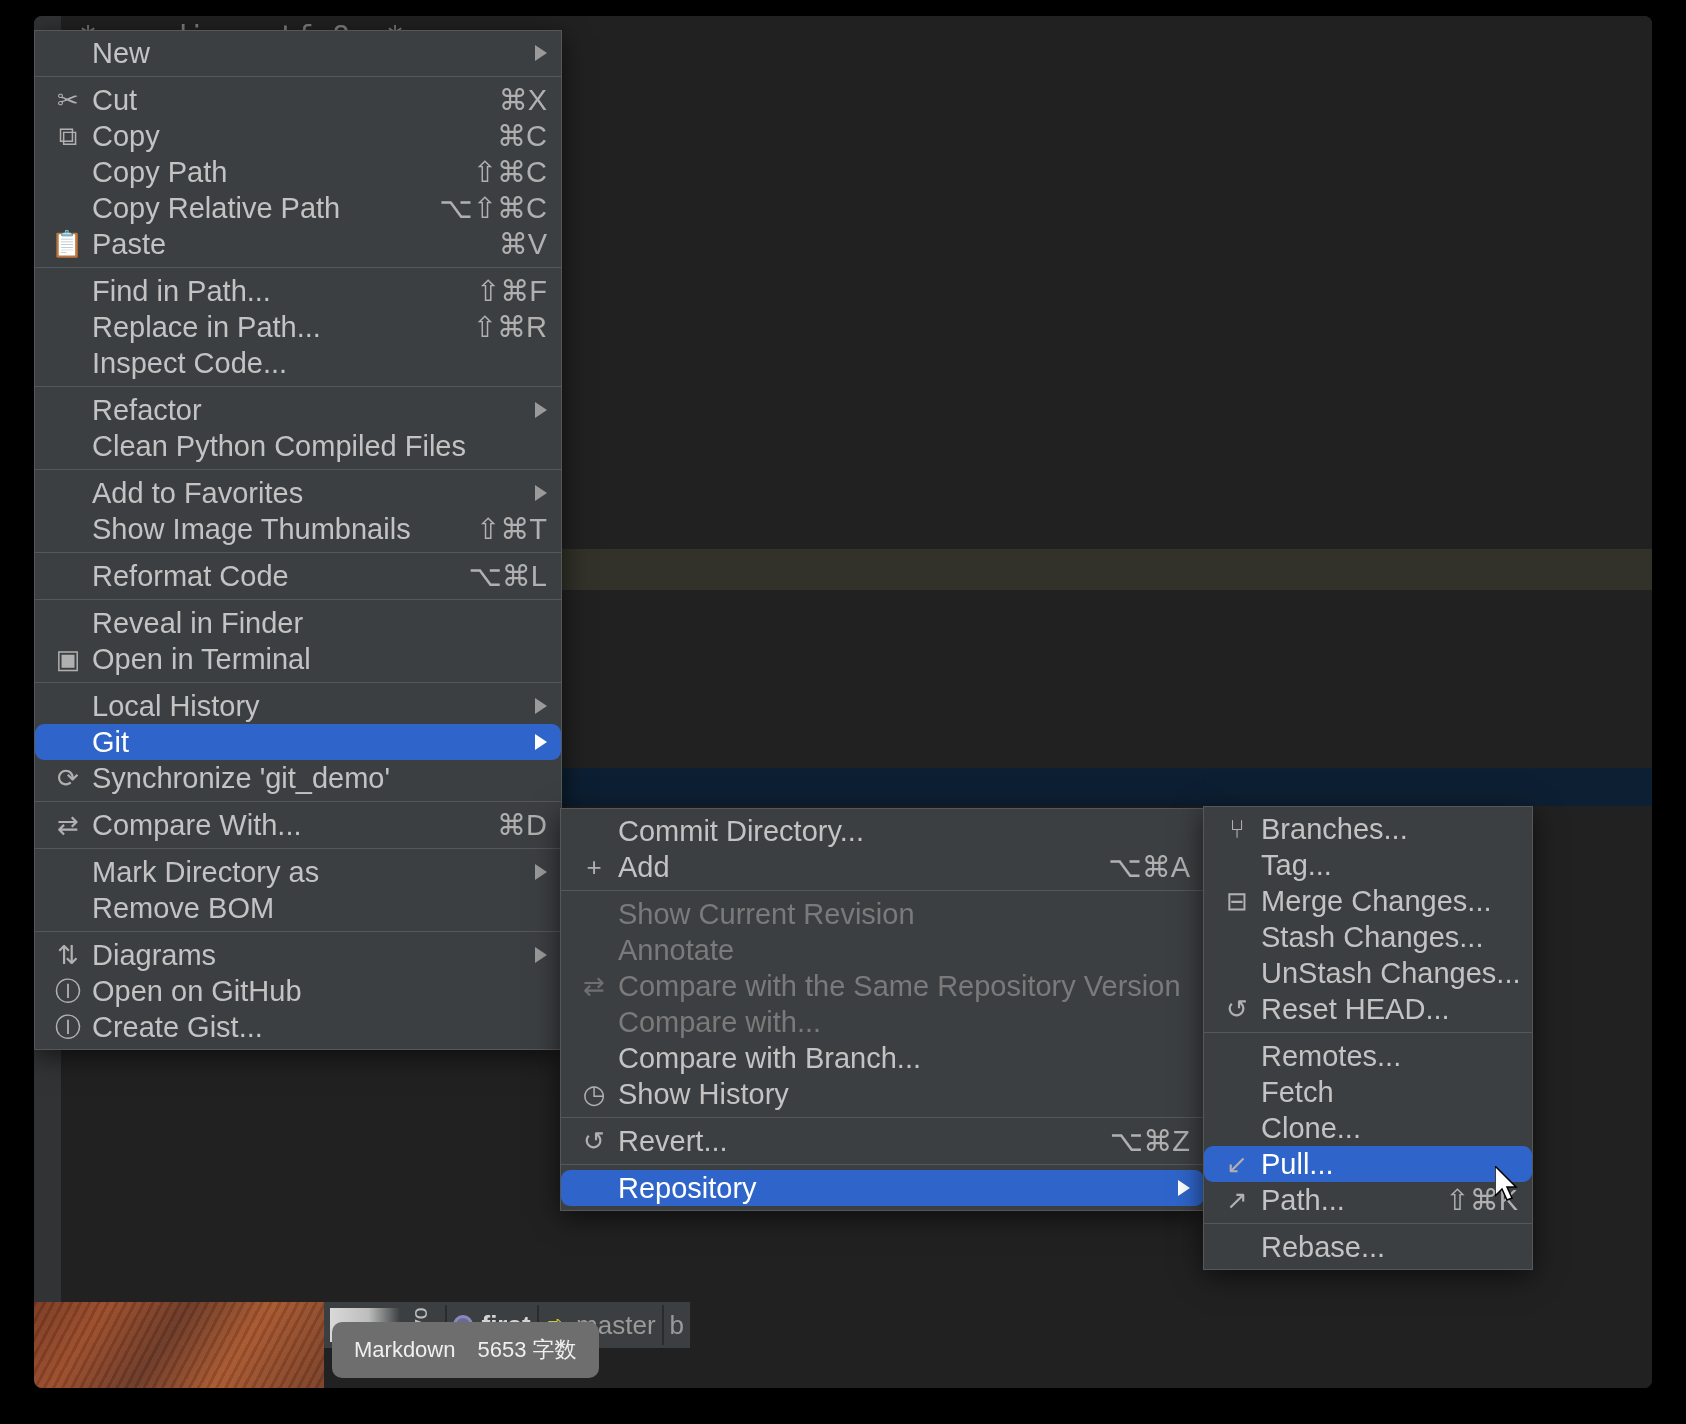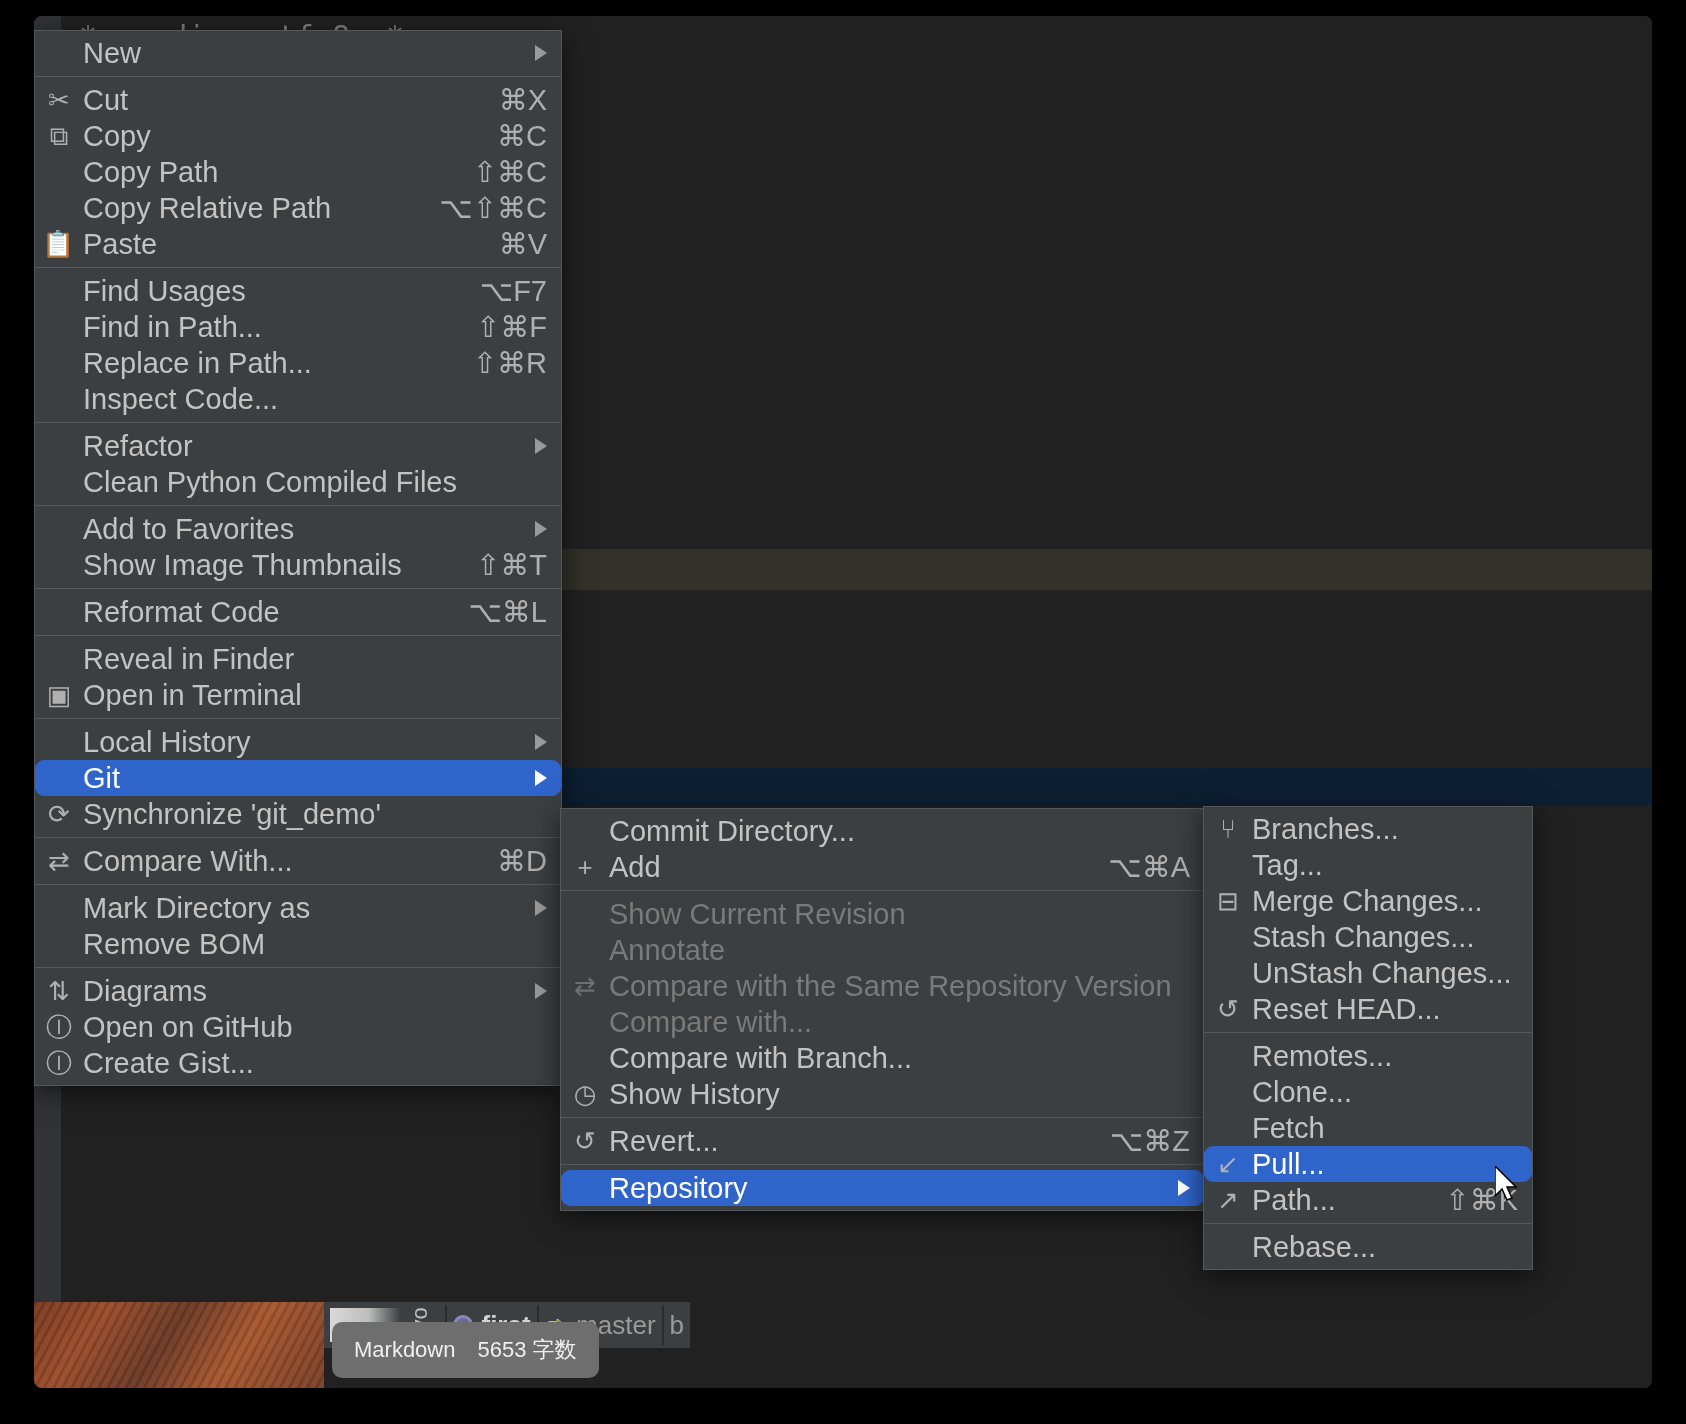--- a/index.html
+++ b/index.html
@@ -125,21 +125,21 @@
     box-shadow: 0 6px 26px rgba(0,0,0,.6);
     padding: 4px 0;
     font-size: 29px;
     color: #c3c3c3;
   }
   .mi {
     position: relative;
     display: flex;
     align-items: center;
     height: 36px;
-    padding: 0 14px 0 0;
+    padding: 0 14px 0 9px;
     white-space: nowrap;
   }
   .mi .ico {
     width: 48px; min-width:48px;
     display: flex; align-items: center; justify-content: center;
     font-size: 26px;
     color: #b0b0b0;
   }
   .mi .lbl { flex: 0 0 auto; }
   .mi .spacer { flex: 1 1 auto; min-width: 24px; }
@@ -245,26 +245,20 @@
       </div>
       <div class="mi">
         <span class="ico">📋</span>
         <span class="lbl">Paste</span>
         <span class="spacer"></span>
         <span class="acc">⌘V</span>
       </div>
       <div class="sep"></div>
       <div class="mi">
         <span class="ico"></span>
-        <span class="lbl">Find Usages</span>
-        <span class="spacer"></span>
-        <span class="acc">⌥F7</span>
-      </div>
-      <div class="mi">
-        <span class="ico"></span>
         <span class="lbl">Find in Path...</span>
         <span class="spacer"></span>
         <span class="acc">⇧⌘F</span>
       </div>
       <div class="mi">
         <span class="ico"></span>
         <span class="lbl">Replace in Path...</span>
         <span class="spacer"></span>
         <span class="acc">⇧⌘R</span>
       </div>
@@ -463,26 +457,26 @@
         <span class="spacer"></span>
       </div>
       <div class="sep"></div>
       <div class="mi">
         <span class="ico"></span>
         <span class="lbl">Remotes...</span>
         <span class="spacer"></span>
       </div>
       <div class="mi">
         <span class="ico"></span>
+        <span class="lbl">Fetch</span>
+        <span class="spacer"></span>
+      </div>
+      <div class="mi">
+        <span class="ico"></span>
         <span class="lbl">Clone...</span>
-        <span class="spacer"></span>
-      </div>
-      <div class="mi">
-        <span class="ico"></span>
-        <span class="lbl">Fetch</span>
         <span class="spacer"></span>
       </div>
       <div class="mi sel">
         <span class="ico blue-ico">↙</span>
         <span class="lbl">Pull...</span>
         <span class="spacer"></span>
       </div>
       <div class="mi">
         <span class="ico green-ico">↗</span>
         <span class="lbl">Path...</span>

